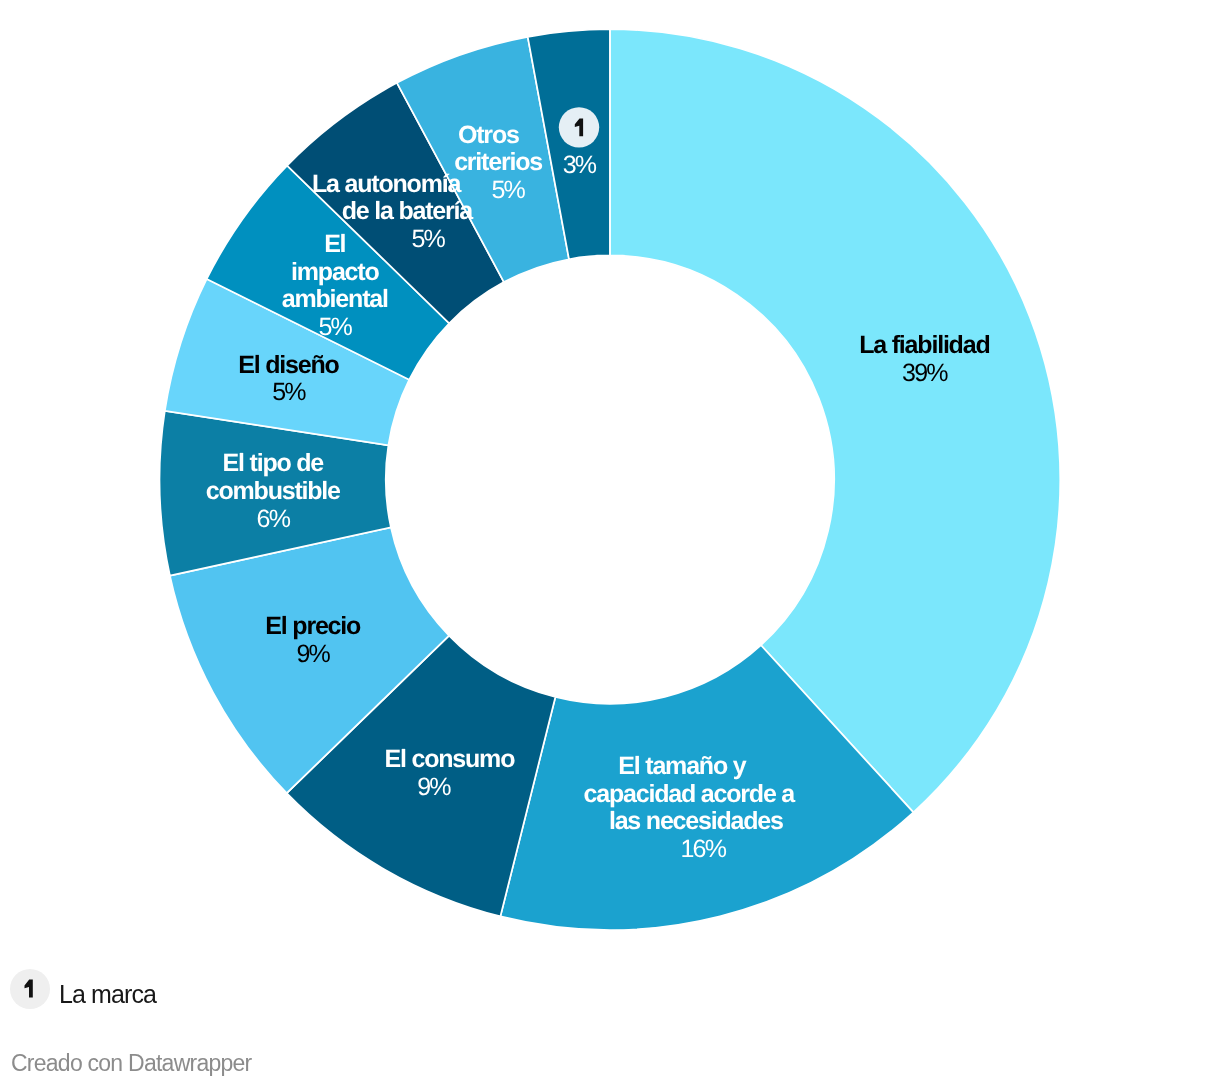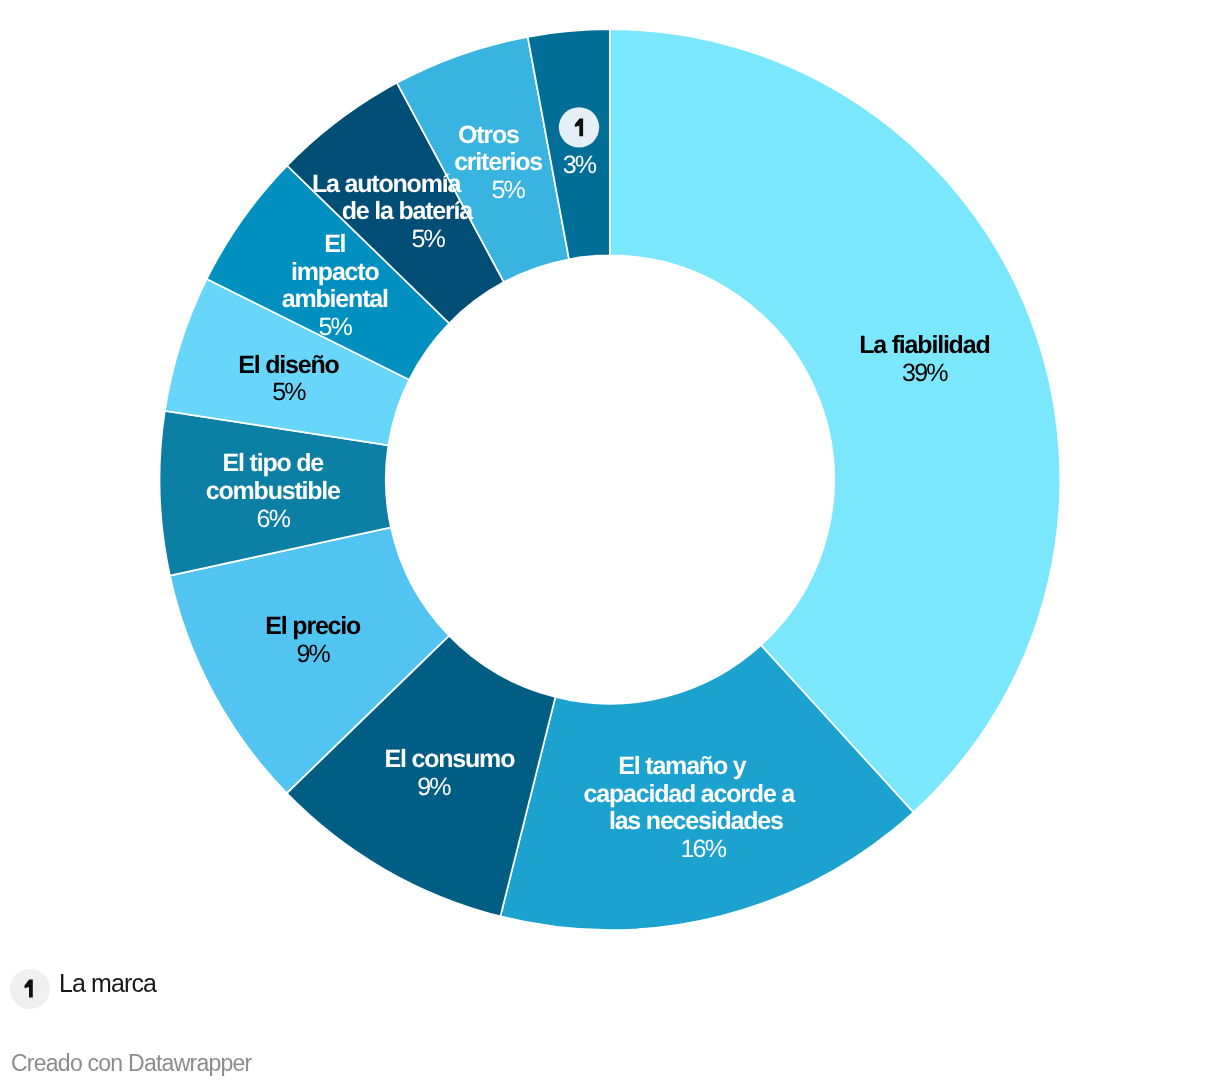--- a/index.html
+++ b/index.html
@@ -39,21 +39,21 @@
   }
   .slice-value {
     font-weight: 400;
     letter-spacing: -1.8px;
   }
   #legend {
     position: absolute;
     left: 10px;
     top: 969px;
     display: flex;
-    align-items: flex-start;
+    align-items: flex-end;
     transform: translateZ(0);
   }
   .legend-badge {
     width: 40px;
     height: 40px;
     border-radius: 50%;
     background: #efefef;
     position: relative;
   }
   .visually-hidden {

